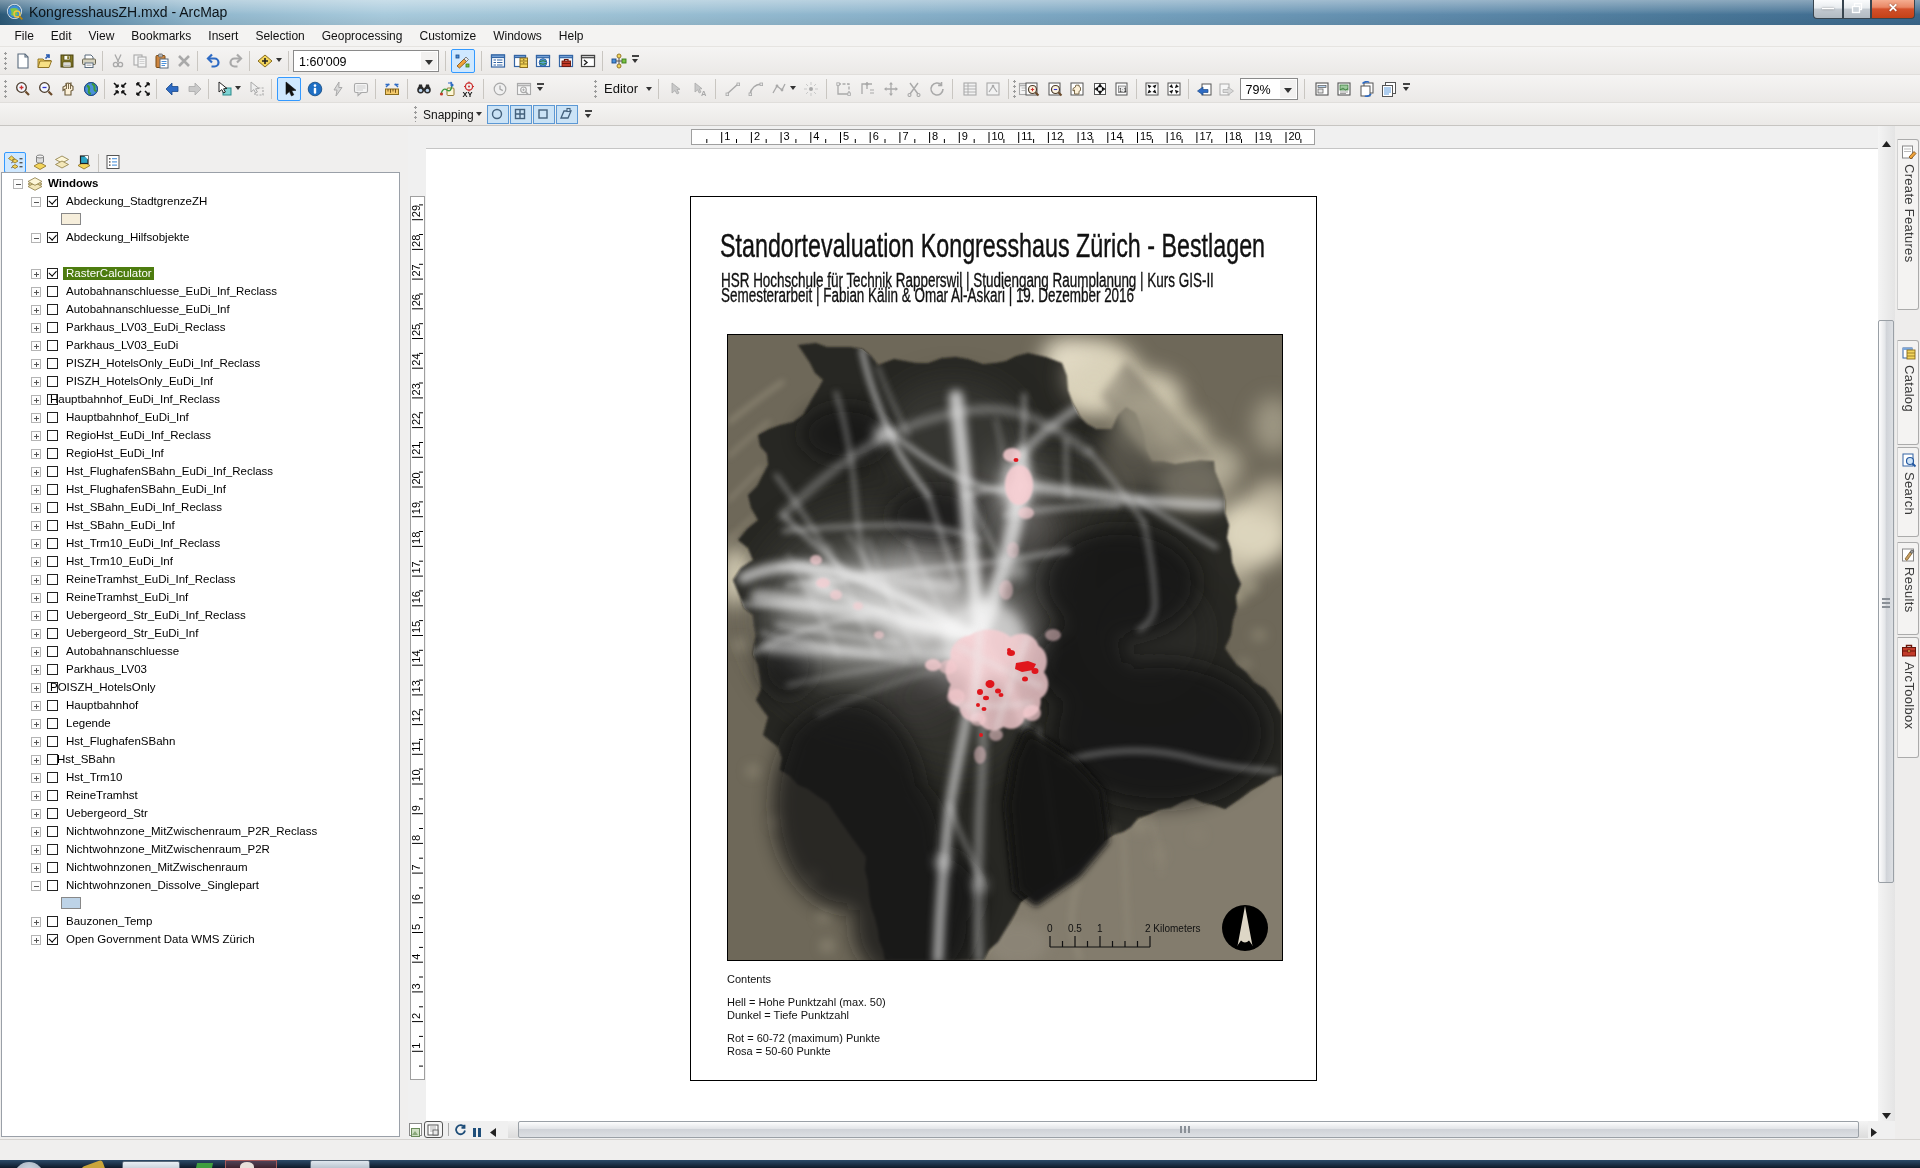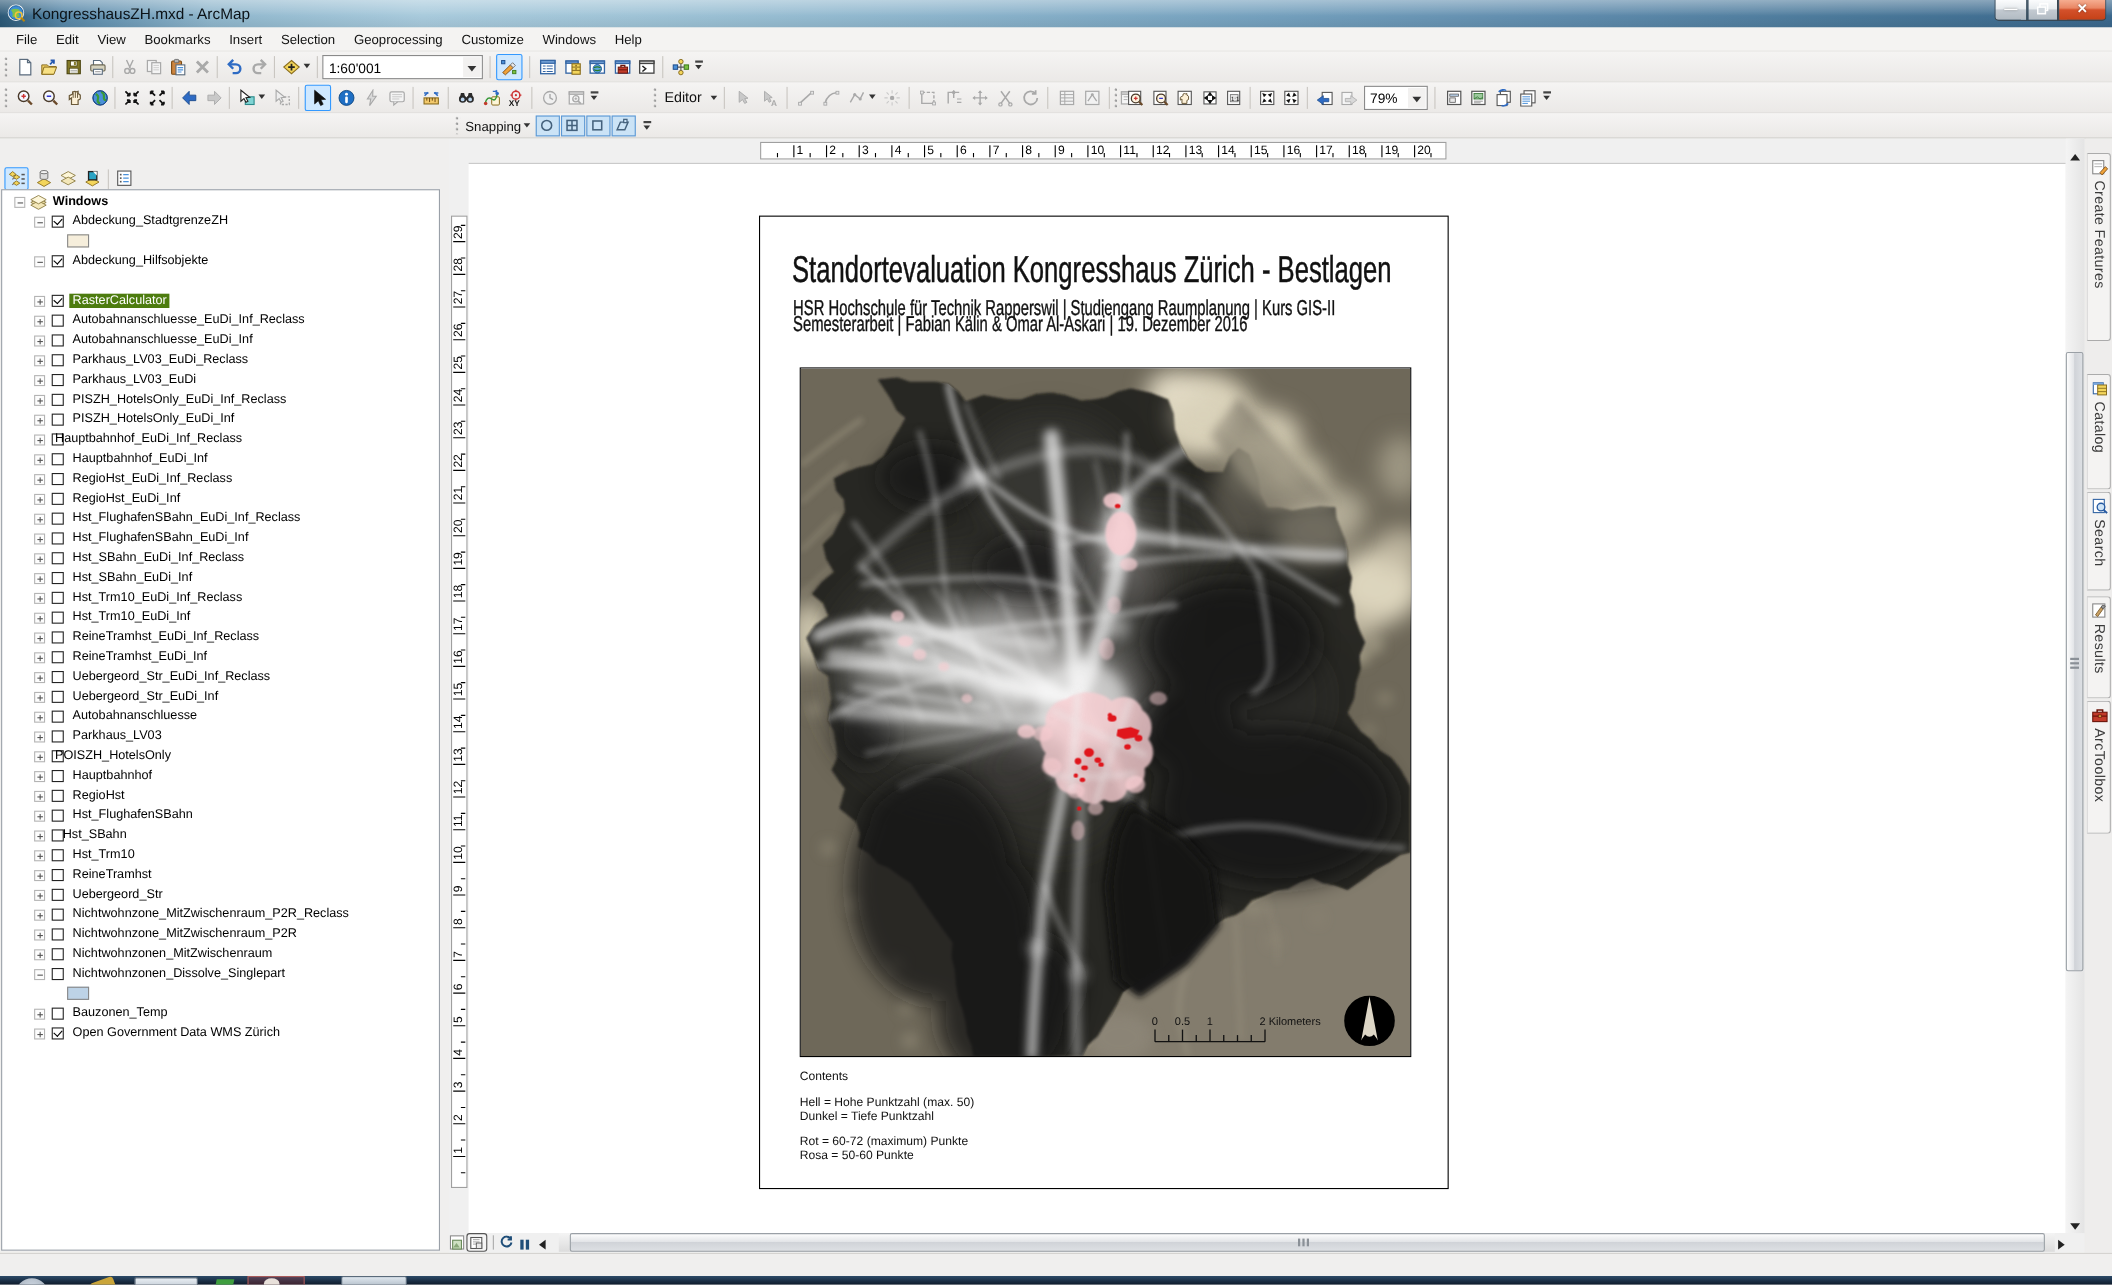--- a/index.html
+++ b/index.html
@@ -207,21 +207,21 @@
       <div class="tsep" style="left:249px;top:4px"></div>
       <div class="ticon" style="left:254px;top:3px">
         <svg width="16" height="16" viewBox="0 0 16 16">
           <path d="M8 2 L15 8 L8 14 L1 8 Z" fill="#f3d55b" stroke="#8a6d1e" stroke-width="1"></path>
           <path d="M8 5 v6 M5 8 h6" stroke="#222" stroke-width="1.6"></path>
         </svg>
       </div>
       <div class="caret" style="left:276px;top:11px"></div>
       <div class="tsep" style="left:288px;top:4px"></div>
       <div class="combo" style="left:293px;width:146px">
-        <div class="ctext">1:60'001</div>
+        <div class="ctext">1:60'009</div>
         <div class="cbtn"></div>
       </div>
       <div class="tsep" style="left:445px;top:4px"></div>
       <div class="ticon active-tool" style="left:451px;top:2px;width:24px;height:24px">
         <svg width="16" height="16" viewBox="0 0 16 16">
           <path d="M2 13 L9 6 L11.5 8.5 L4.5 15 Z" fill="#f0a33a" stroke="#7a4a12" stroke-width="0.8"></path>
           <path d="M9 6 L11 4 L13.5 6.5 L11.5 8.5 Z" fill="#e8e8e8" stroke="#666" stroke-width="0.8"></path>
           <rect x="1" y="2" width="3" height="3" fill="#4a90d9" stroke="#1b4a8a" stroke-width="0.8"></rect>
           <rect x="11" y="11" width="3" height="3" fill="#7ac143" stroke="#3a7a1a" stroke-width="0.8"></rect>
         </svg>
@@ -909,21 +909,21 @@
             <div class="lbl" style="left:48px">POISZH_HotelsOnly</div>
           </div>
 <div class="trow" style="top:524px">
             <div class="expander plus" style="left:29px"></div>
             <div class="cbx" style="left:45px"></div>
             <div class="lbl" style="left:64px">Hauptbahnhof</div>
           </div>
 <div class="trow" style="top:542px">
             <div class="expander plus" style="left:29px"></div>
             <div class="cbx" style="left:45px"></div>
-            <div class="lbl" style="left:64px">RegioHst</div>
+            <div class="lbl" style="left:64px">Legende</div>
           </div>
 <div class="trow" style="top:560px">
             <div class="expander plus" style="left:29px"></div>
             <div class="cbx" style="left:45px"></div>
             <div class="lbl" style="left:64px">Hst_FlughafenSBahn</div>
           </div>
 <div class="trow" style="top:578px">
             <div class="expander plus" style="left:29px"></div>
             <div class="cbx" style="left:45px"></div>
             <div class="lbl" style="left:55px">Hst_SBahn</div>

